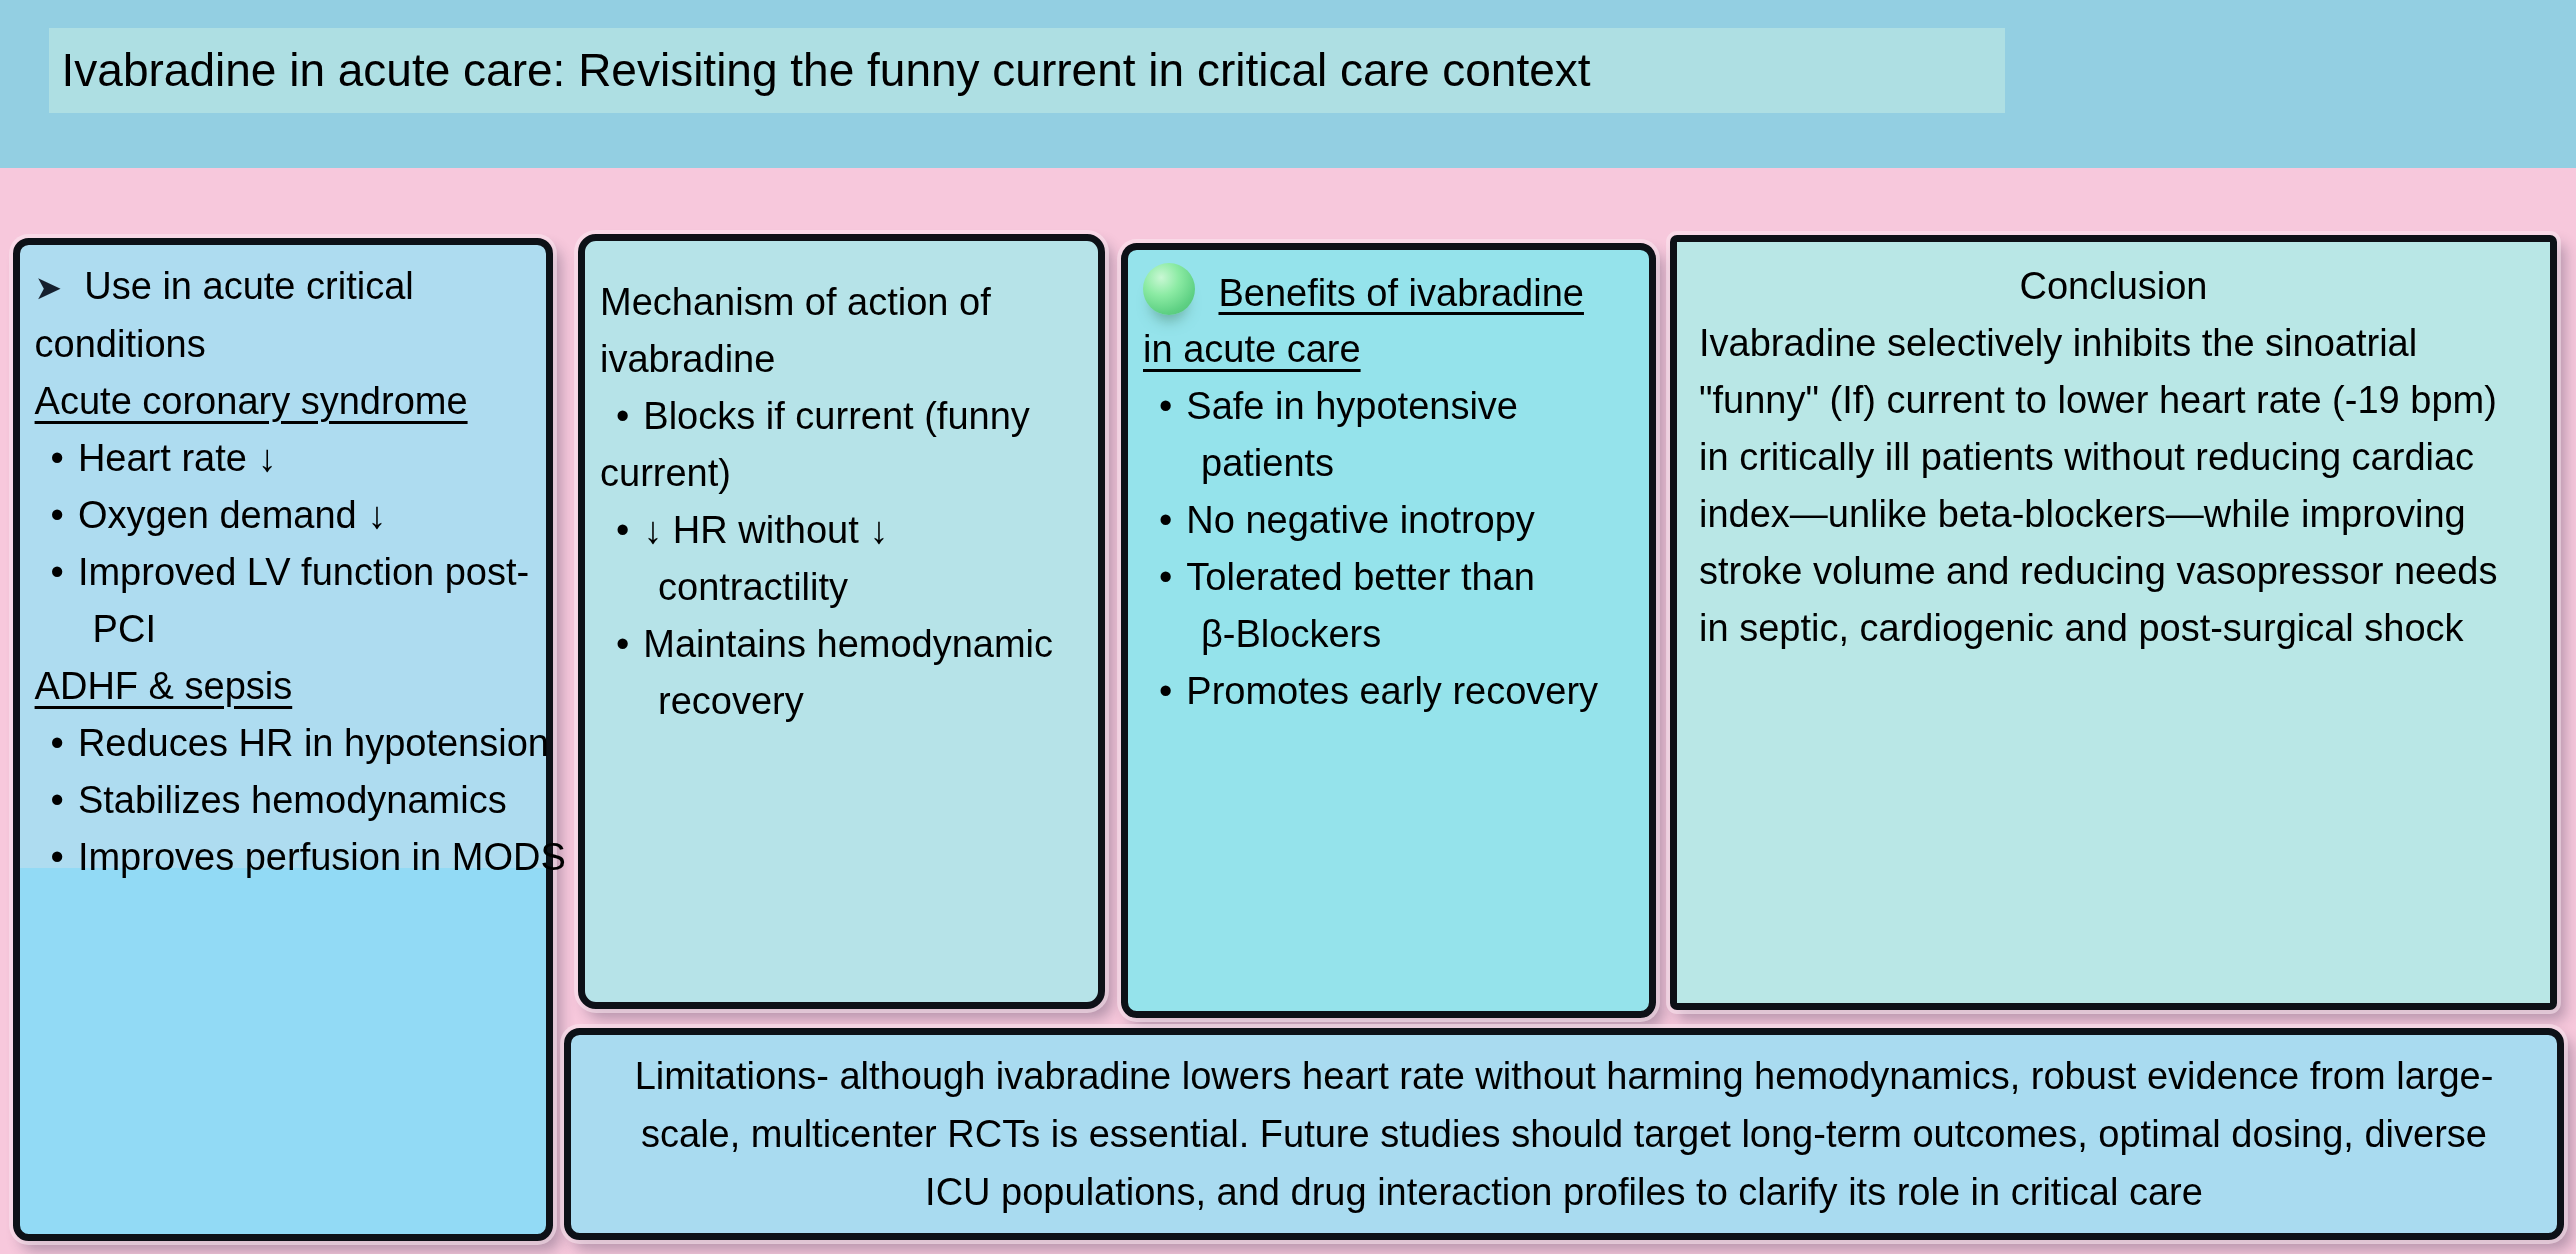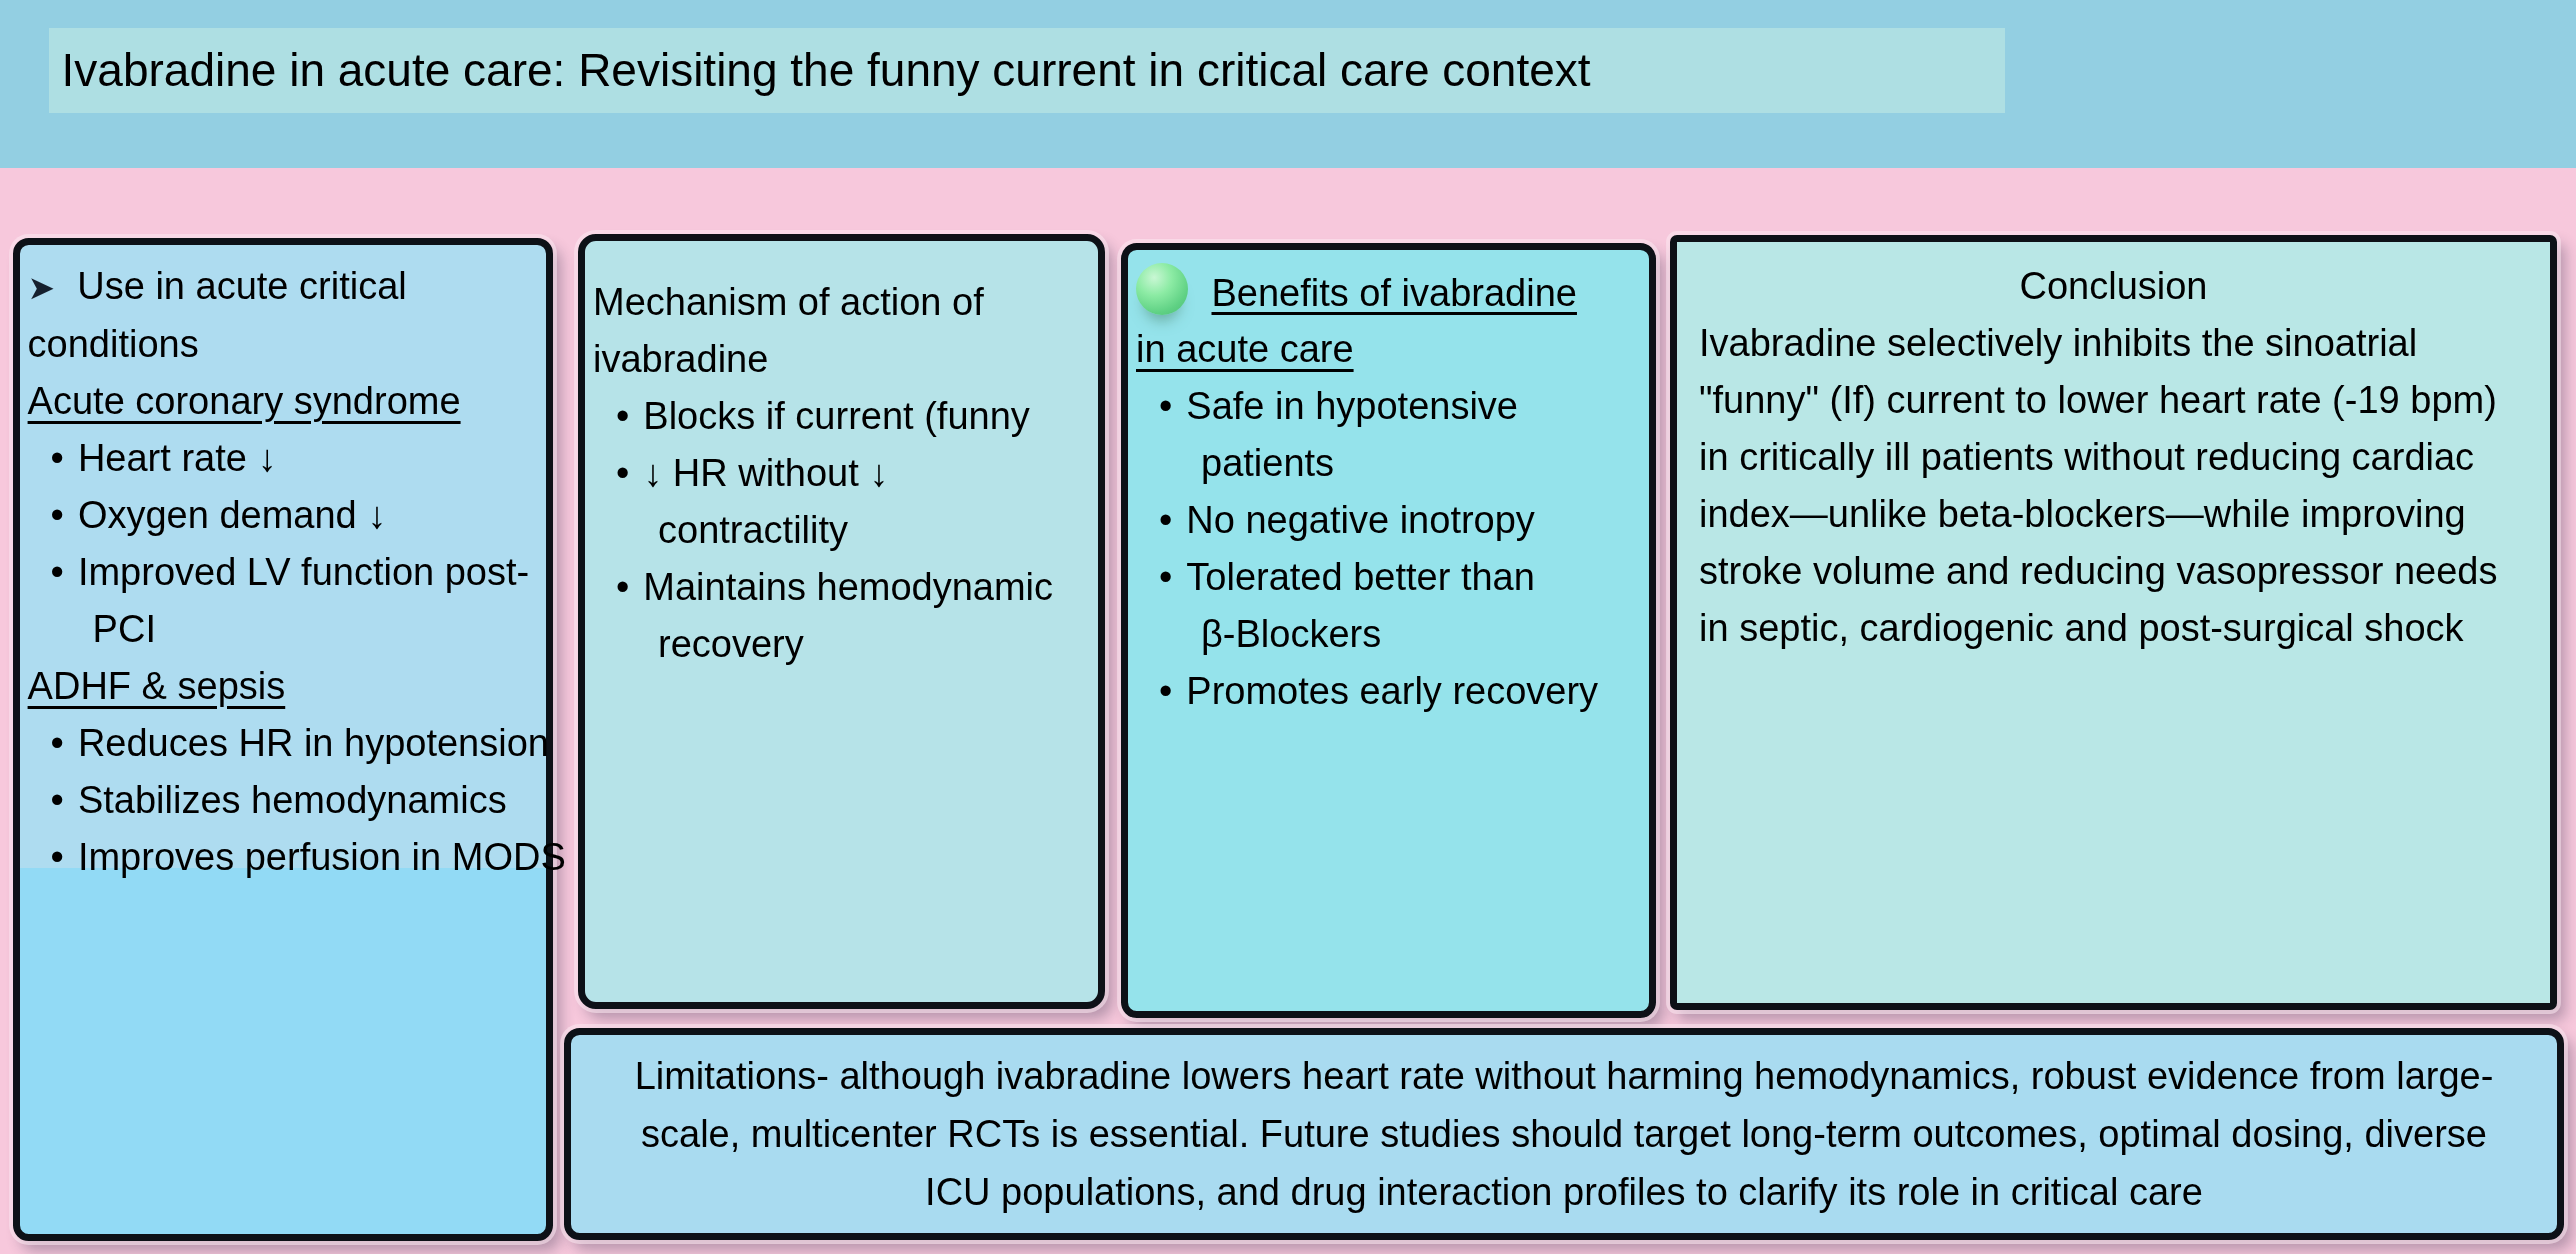--- a/index.html
+++ b/index.html
@@ -27,21 +27,21 @@
   .box{position:absolute;border:7px solid var(--panel-border);border-radius:15.7px;
        box-shadow:0 0 0 3.9px rgba(253,233,243,0.55), 7.8px 9.4px 14px rgba(30,30,60,0.30);}
   .box1{left:12.6px;top:238px;width:540px;height:1003px;padding-top:12.6px;
         background:linear-gradient(to bottom, var(--panel1-top-bg) 0 63%, var(--panel1-bottom-bg) 63% 100%);}
   .box2{left:578px;top:234px;width:527px;height:775px;background:var(--panel2-bg);padding-top:33px;border-radius:18px;}
   .box3{left:1121px;top:235px;width:535px;height:775px;background:var(--panel3-bg);padding-top:12.6px;margin-top:8px;}
   .box4{left:1670px;top:235px;width:887px;height:775px;background:var(--panel4-bg);padding:15.7px 22px 0 22px;border-radius:7px;}
   .limits{left:564px;top:1028px;width:2000px;height:212px;background:var(--limitations-bg);
           display:flex;align-items:center;justify-content:center;padding:0 47px;}
 
-  .line{font-size:38px;line-height:57px;padding-left:8px;white-space:nowrap;}
+  .line{font-size:38px;line-height:57px;padding-left:15px;white-space:nowrap;}
   .line.bl{padding-left:31px;}
   .line.ind2{padding-left:73px;}
   .dot{margin-right:14px;}
   .arrow{font-size:33px;margin-right:22px;color:#16202e;letter-spacing:0;}
   .u{text-decoration:underline;text-decoration-thickness:3.1px;text-underline-offset:7px;}
   .sphere{display:inline-block;width:52px;height:52px;border-radius:50%;margin-right:23.5px;vertical-align:-9.4px;
           background:radial-gradient(circle at 35% 28%, #c9f7d4 0%, #8ceba4 35%, #5fd184 70%, #4cbb72 100%);
           box-shadow:0 14px 12.6px -7.8px rgba(70,130,100,0.5);}
 
   .conc-head{font-size:38px;line-height:57px;text-align:center;}
@@ -70,20 +70,21 @@
       <div class="line"><span class="txt u">ADHF &amp; sepsis</span></div>
       <div class="line bl"><span class="dot">•</span><span class="txt">Reduces HR in hypotension</span></div>
       <div class="line bl"><span class="dot">•</span><span class="txt">Stabilizes hemodynamics</span></div>
       <div class="line bl"><span class="dot">•</span><span class="txt">Improves perfusion in MODS</span></div>
     </section>
 
   <section class="box box2">
       <div class="line"><span class="txt">Mechanism of action of</span></div>
       <div class="line"><span class="txt">ivabradine</span></div>
       <div class="line bl"><span class="dot">•</span><span class="txt">Blocks if current (funny</span></div>
+      <div class="line"><span class="txt">current)</span></div>
       <div class="line bl"><span class="dot">•</span><span class="txt">↓ HR without ↓</span></div>
       <div class="line ind2"><span class="txt">contractility</span></div>
       <div class="line bl"><span class="dot">•</span><span class="txt">Maintains hemodynamic</span></div>
       <div class="line ind2"><span class="txt">recovery</span></div>
     </section>
 
   <section class="box box3">
       <div class="line"><span class="sphere"></span><span class="txt u">Benefits of ivabradine</span></div>
       <div class="line"><span class="txt u">in acute care</span></div>
       <div class="line bl"><span class="dot">•</span><span class="txt">Safe in hypotensive</span></div>

